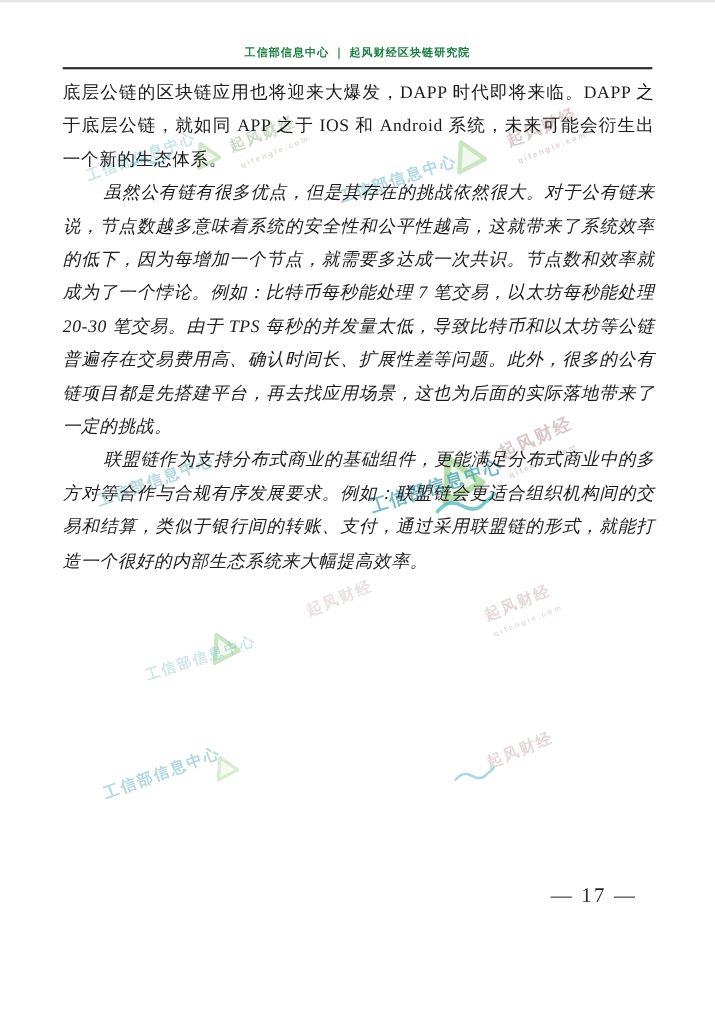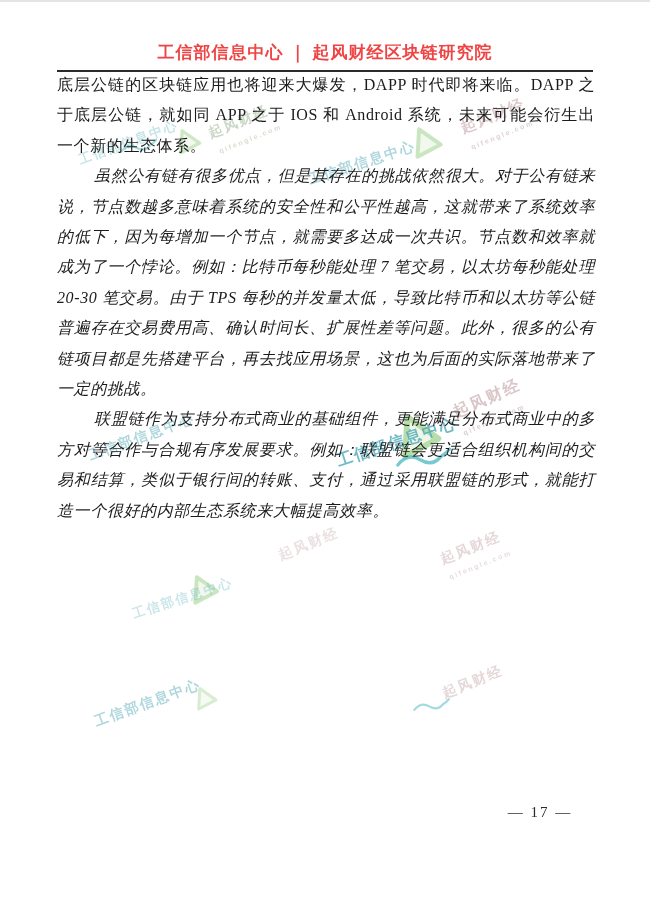--- a/index.html
+++ b/index.html
@@ -6,33 +6,33 @@
   .page{
     position:relative;width:650px;height:919px;background:#ffffff;overflow:hidden;
     font-family:"Liberation Serif","DejaVu Serif",serif;color:#1b1b1b;
   }
   .page::before{content:"";position:absolute;top:0;left:0;right:0;height:2px;background:#e4e4e4;z-index:3;}
   .wm-layer{position:absolute;inset:0;z-index:1;pointer-events:none;}
   .wm{position:absolute;transform-origin:left top;pointer-events:none;}
   .header{
     position:absolute;top:41px;left:57px;right:57px;z-index:2;
     text-align:center;font-family:"Liberation Sans","DejaVu Sans",sans-serif;
-    font-size:17px;font-weight:700;letter-spacing:1px;color:#ef4444;
+    font-size:10px;font-weight:700;letter-spacing:1px;color:#15803d;
     padding-bottom:6px;border-bottom:2px solid #2b2b2b;
   }
   .doc-body{
     position:absolute;top:70px;left:57px;width:538px;z-index:2;
     font-size:16px;line-height:30.4px;letter-spacing:0.6px;
     text-align:justify;text-justify:inter-character;color:#1b1b1b;
   }
   .para{margin:0;}
   .para.indent{text-indent:37px;font-style:italic;}
   .footer{
     position:absolute;top:804px;left:470px;width:140px;z-index:2;
-    text-align:center;font-size:15px;letter-spacing:2px;color:#2a2a2a;
+    text-align:center;font-size:19px;letter-spacing:2px;color:#2a2a2a;
   }
 </style>
 </head>
 <body>
 
 <div class="page">
   <div class="wm-layer" id="wm-layer">
       <div class="wm" style="left: 76px; top: 152px; opacity: 0.4; transform: rotate(-20deg); font-size: 13px; color: rgb(116, 188, 198); font-family: &quot;Liberation Sans&quot;, &quot;DejaVu Sans&quot;, sans-serif; font-weight: 700; letter-spacing: 2px; white-space: nowrap;">工信部信息中心</div>
       <div class="wm" style="left: 118px; top: 142px; opacity: 0.5; transform: rotate(-8deg);"><svg width="40" height="13" viewBox="0 0 60 20" fill="none">
           <path d="M2 14 Q14 2 26 11 T48 10 Q54 7 58 3" stroke="#4ab9c1" stroke-width="3.5" stroke-linecap="round" fill="none"></path>

